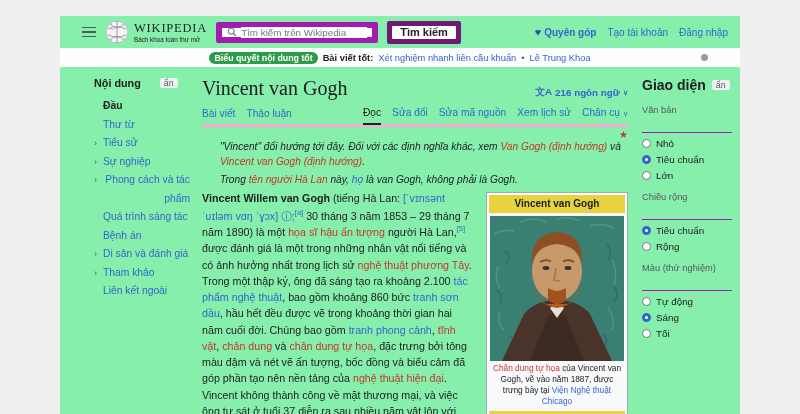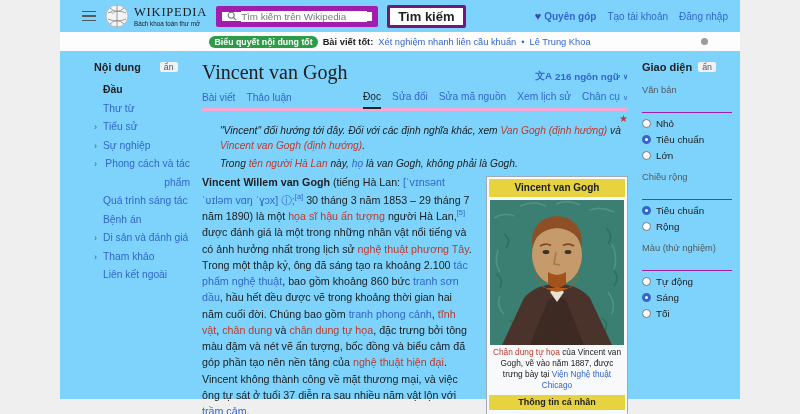--- a/index.html
+++ b/index.html
@@ -1,31 +1,31 @@
 <!DOCTYPE html>
 <html><head>
 <meta charset="utf-8">
 <style>
   * { margin:0; padding:0; box-sizing:border-box; }
   body { font-family:"Liberation Sans", sans-serif; background:#efefef; }
   .viewport { width:800px; height:414px; overflow:hidden; background:#efefef; }
-  .page { width:680px; margin:0 auto; background:#7dd3fc; height:399px; position:relative; }
+  .page { width:680px; margin:16px auto; background:#86efac; height:399px; position:relative; }
 
   
   .hdr { display:flex; align-items:center; height:32px; padding:0 12px 0 22px; gap:9px; }
   .hamb { width:14px; display:flex; flex-direction:column; gap:3px; cursor:pointer; }
   .hamb span { height:1.6px; background:#54595d; display:block; }
   .logo { display:flex; align-items:center; gap:5px; cursor:pointer; }
   .wordmark { font-family:"Liberation Serif", serif; font-size:12.5px; letter-spacing:.8px; color:#202122; line-height:1; }
   .tagline { font-size:6.3px; color:#202122; margin-top:1.5px; }
   .sbox { display:flex; align-items:center; width:162px; height:21px; border:6px solid #a21caf; border-radius:2px; padding:0 5px; gap:4px; background:#fff; }
   .sbox svg { flex:none; }
   .sbox input { border:none; outline:none; width:100%; font-size:9.8px; color:#202122; font-family:"Liberation Sans",sans-serif; }
   .sbox input::placeholder { color:#72777d; }
-  .sbtn { height:23px; border:3px solid #701a75; border-radius:2px; background:#fff; font-weight:bold; font-size:13px; color:#202122; padding:0 8px; cursor:pointer; font-family:"Liberation Sans",sans-serif; }
+  .sbtn { height:23px; border:5px solid #701a75; border-radius:2px; background:#fff; font-weight:bold; font-size:11px; color:#202122; padding:0 8px; cursor:pointer; font-family:"Liberation Sans",sans-serif; }
   .hdr-right { margin-left:auto; display:flex; align-items:center; gap:11px; font-size:10px; }
   .hdr-right a { color:#36c; text-decoration:none; cursor:pointer; }
   .donate { font-weight:bold; display:flex; align-items:center; gap:3px; }
   .heart { color:#3849b5; font-size:11px; }
 
   
   .banner { position:relative; display:flex; justify-content:center; align-items:center; gap:5px; height:19px; font-size:9.3px; background:#fdfdfd; }
   .badge { background:#2e9b47; color:#fff; font-weight:bold; font-size:8.8px; padding:1px 5px; border-radius:6px; cursor:pointer; }
   .banner b { color:#202122; }
   .banner a { color:#36c; text-decoration:none; cursor:pointer; }
@@ -71,21 +71,21 @@
   .infobox { float:right; width:142px; margin:2px 0 8px 12px; border:1px solid #a2a9b1; background:#f8f9fa; font-size:8.5px; line-height:1.35; padding:2px; }
   .ib-title { background:#e7d33f; text-align:center; font-weight:bold; font-size:10px; padding:2px 0; }
   .ib-img { display:block; width:134px; height:145px; margin:3px auto 1px; }
   .ib-caption { text-align:center; font-size:8.3px; padding:1px 2px 3px; }
   .ib-section { background:#e7d33f; text-align:center; font-weight:bold; font-size:9px; padding:1.5px 0; }
   .ib-sub { font-weight:bold; font-size:9px; padding:2px 2px 0; }
 
   
   .appearance { width:104px; flex:none; padding:10px 8px 0 6px; font-size:9.8px; }
   .app-head { display:flex; align-items:center; gap:6px; margin-bottom:6px; }
-  .app-head b { font-size:11px; color:#202122; }
+  .app-head b { font-size:14px; color:#202122; }
   .grp-label { color:#54595d; font-size:9.3px; padding:6px 0 17px; border-bottom:1px solid #a21caf; margin-bottom:4px; }
   .opt { display:flex; align-items:center; gap:5px; margin:5px 0; color:#202122; cursor:pointer; }
   .radio { width:9px; height:9px; border:1px solid #72777d; border-radius:50%; background:#fff; flex:none; }
   .radio.sel { border:3px solid #2a4b8d; border-color:#36c; }
 </style>
 </head>
 <body>
 
 <div class="viewport">
   <div class="page">

